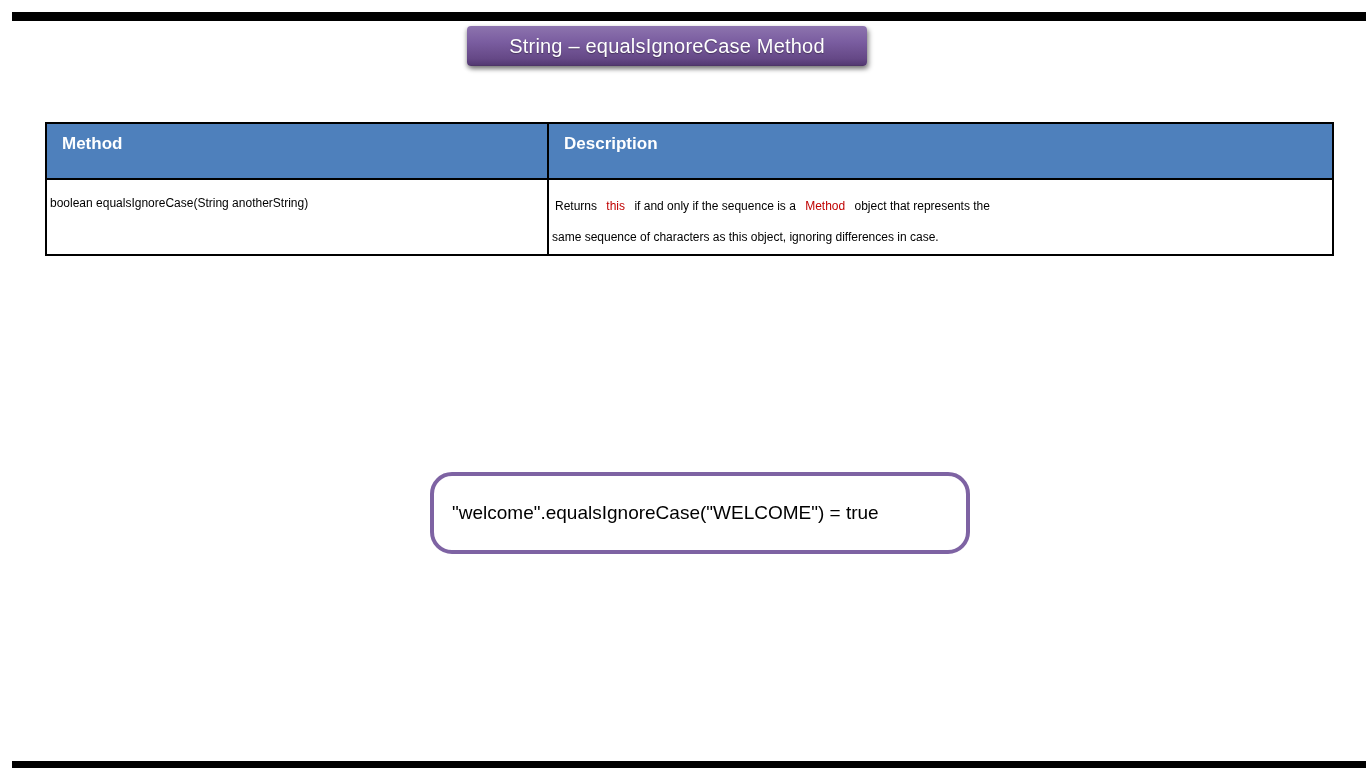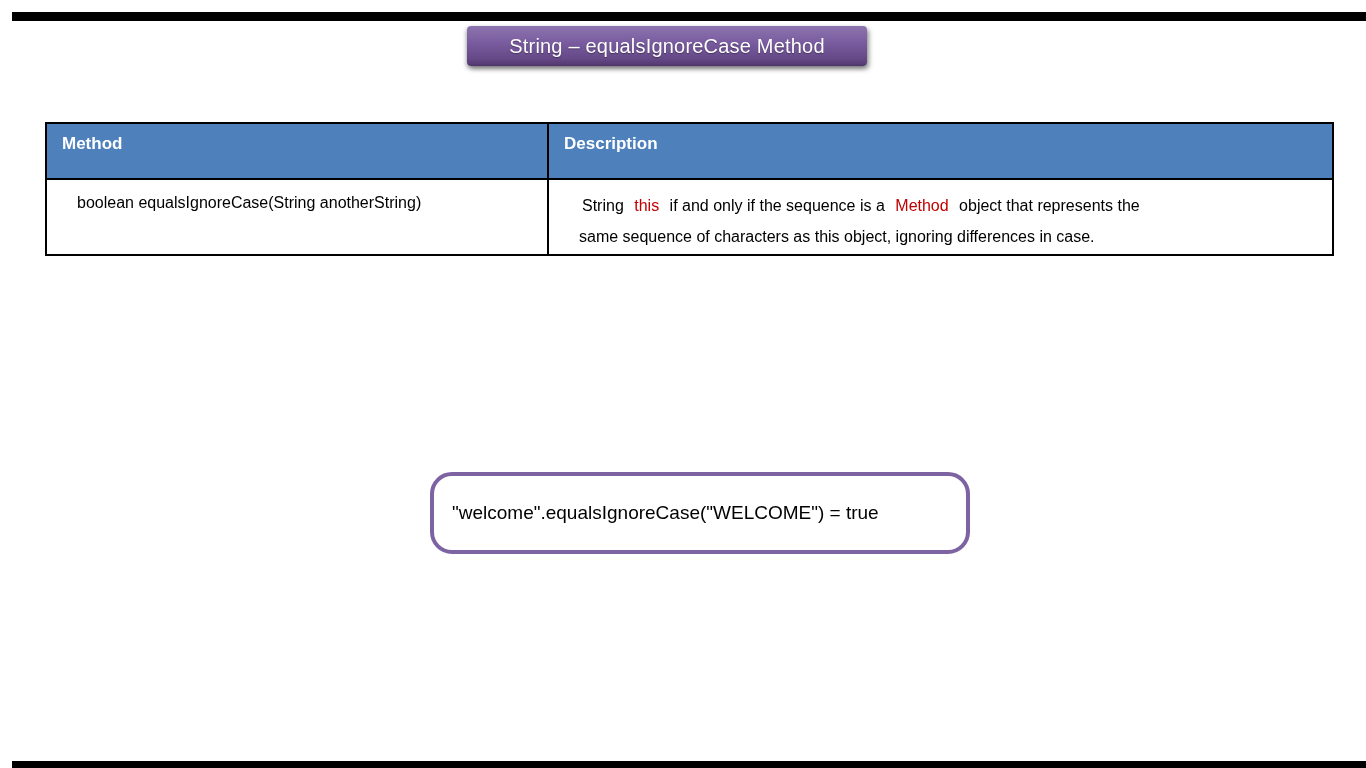--- a/index.html
+++ b/index.html
@@ -53,23 +53,23 @@
     background: #4e80bc;
     color: #ffffff;
     font-size: 17px;
     font-weight: bold;
     height: 56px;
     padding: 10px 12px 0 12px;
   }
   .methods-table td {
     background: #ffffff;
     color: #000000;
-    font-size: 16px;
+    font-size: 12px;
     height: 67px;
-    padding: 9px 12px 0 27px;
+    padding: 9px 12px 0 0;
     line-height: 28px;
     border-radius: 7px;
   }
   .desc-line { white-space: nowrap; }
   .hl-red { color: #c00000; }
   .example-callout {
     position: absolute;
     left: 418px; top: 460px;
     width: 540px; height: 82px;
     border: 4px solid #7e63a3;
@@ -104,21 +104,21 @@
       </th>
       <th>
         <span>Description</span>
       </th>
     </tr>
     <tr>
       <td>
         <span>boolean equalsIgnoreCase(String anotherString)</span>
       </td>
       <td>
-        <div class="desc-line"><span>String </span><span class="hl-red">this</span><span> if and only if the sequence is a </span><span class="hl-red">Method</span><span> object that represents the</span></div>
+        <div class="desc-line"><span>Returns </span><span class="hl-red">this</span><span> if and only if the sequence is a </span><span class="hl-red">Method</span><span> object that represents the</span></div>
         <div class="desc-line">same sequence of characters as this object, ignoring differences in case.</div>
       </td>
     </tr>
   </tbody>
     </table>
 
   <div class="example-callout">
     <span>"welcome".equalsIgnoreCase("WELCOME") = true</span>
   </div>
 

